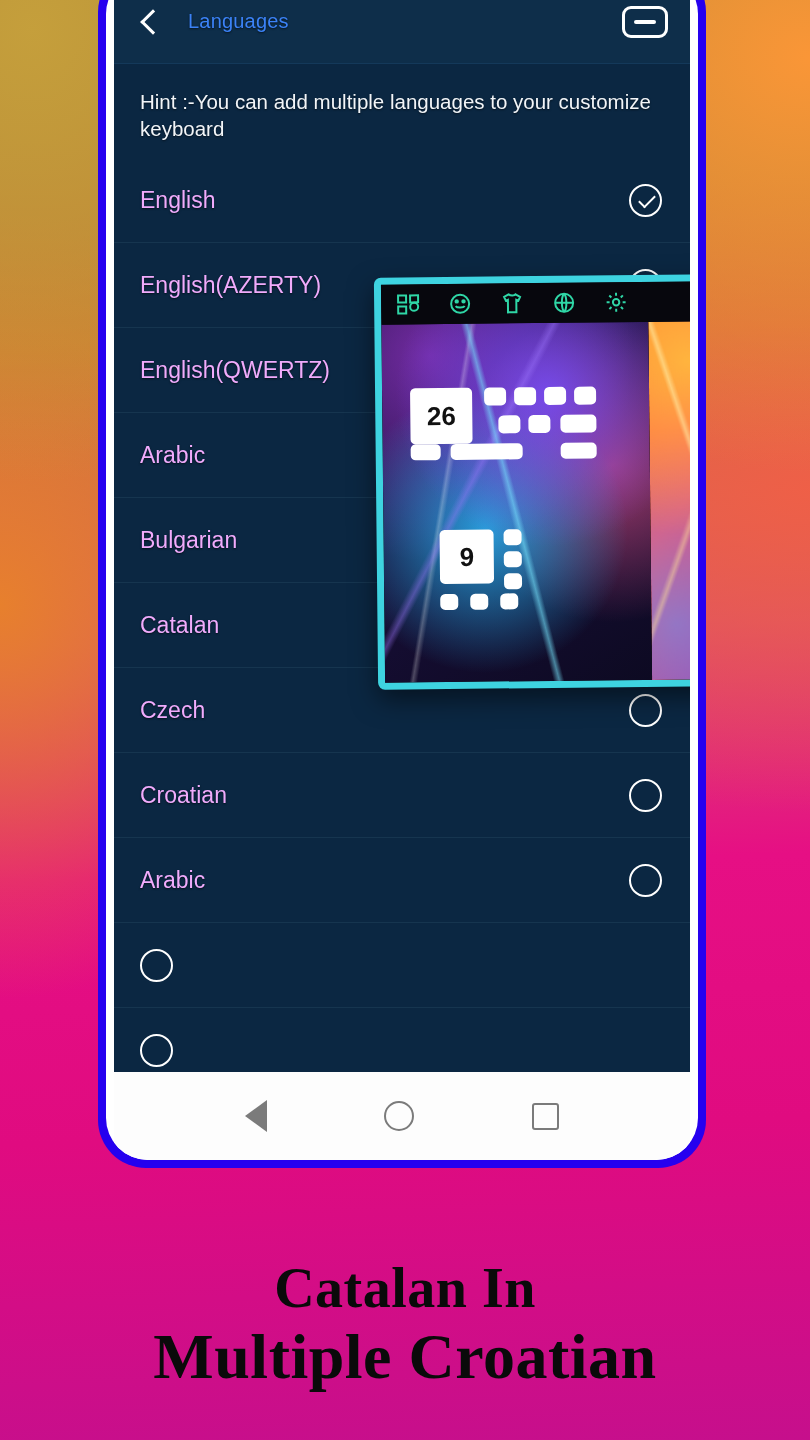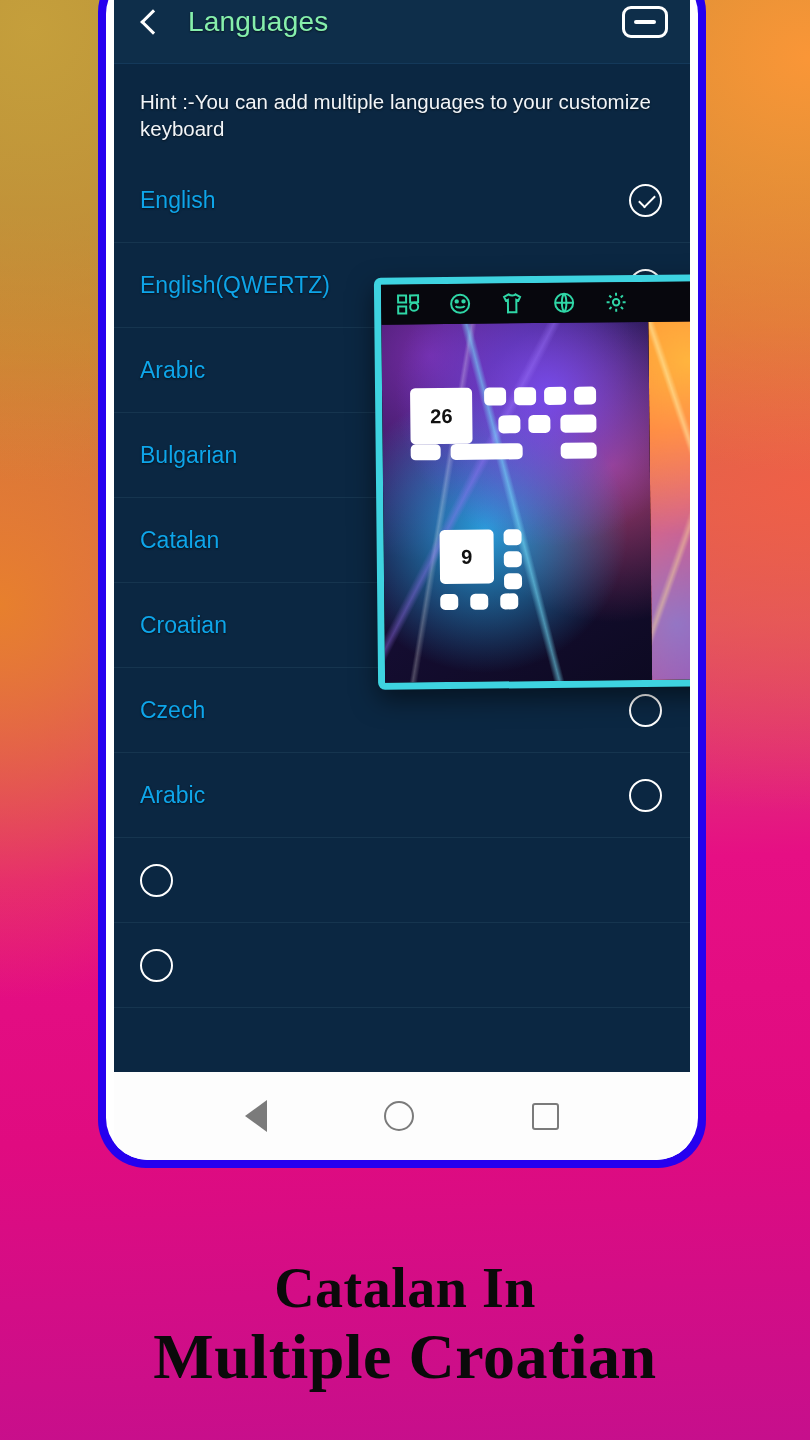--- a/index.html
+++ b/index.html
@@ -36,21 +36,21 @@
     display:flex; align-items:center; padding:0 22px;
     border-bottom:1px solid #14395a;
   }
   .back-chevron { width:26px; height:26px; position:relative; flex:0 0 auto; cursor:pointer; }
   .back-chevron::before {
     content:""; position:absolute; left:8px; top:4px; width:15px; height:15px;
     border-left:3px solid #ffffff; border-bottom:3px solid #ffffff;
     transform:rotate(45deg);
   }
   .app-title {
-    font-size:28px; color:#86efac; margin-left:26px; letter-spacing:.2px;
+    font-size:20px; color:#3b82f6; margin-left:26px; letter-spacing:.2px;
     text-shadow:0 1px 2px rgba(0,0,0,.6);
   }
   .header-action {
     margin-left:auto; width:46px; height:32px; border:3px solid #ffffff;
     border-radius:9px; display:flex; align-items:center; justify-content:center; cursor:pointer;
   }
   .header-action i { display:block; width:22px; height:4px; background:#ffffff; border-radius:2px; }
 
   
   .hint {
@@ -58,21 +58,21 @@
     text-shadow:0 1px 2px rgba(0,0,0,.55);
   }
 
   
   .lang-list { flex:1; overflow:hidden; }
   .lang-row {
     height:85px; display:flex; align-items:center; padding:0 28px 0 26px;
     border-bottom:1px solid #16354f; cursor:pointer;
   }
   .lang-name {
-    font-size:23px; color:#0ea5e9; text-shadow:0 1px 2px rgba(0,0,0,.6); flex:1;
+    font-size:23px; color:#f0abfc; text-shadow:0 1px 2px rgba(0,0,0,.6); flex:1;
   }
   .radio {
     width:33px; height:33px; border-radius:50%; border:2.5px solid #ffffff;
     flex:0 0 auto; position:relative;
   }
   .radio.checked::after {
     content:""; position:absolute; left:8px; top:9px; width:14px; height:7px;
     border-left:2.6px solid #ffffff; border-bottom:2.6px solid #ffffff;
     transform:rotate(-45deg);
   }
@@ -144,21 +144,21 @@
       radial-gradient(circle at 50% 46%, rgba(120,210,255,.45) 0%, rgba(120,210,255,0) 18%);
   }
 
   
   .layout-26, .layout-9 { position:absolute; z-index:2; }
   .layout-26 { left:28px; top:64px; }
   .layout-9  { left:56px; top:206px; }
   .kb-tile { background:#ffffff; border-radius:5px; position:absolute; }
   .kb-tile.big {
     display:flex; align-items:center; justify-content:center;
-    color:#111; font-size:20px; font-weight:700; font-family:"Liberation Sans", sans-serif;
+    color:#111; font-size:26px; font-weight:700; font-family:"Liberation Sans", sans-serif;
   }
 
   
   .kb-langs {
     position:absolute; inset:0; z-index:2;
     display:flex; flex-direction:column; align-items:center; justify-content:space-around;
     padding:14px 0 10px 0;
   }
 
   
@@ -186,41 +186,45 @@
       </div>
 
       <div class="hint">Hint :-You can add multiple languages to your customize keyboard</div>
 
       <div class="lang-list" id="lang-list">
           <div class="lang-row">
             <div class="lang-name">English</div>
             <div class="radio checked"></div>
           </div>
           <div class="lang-row">
+            <div class="lang-name">English(AZERTY)</div>
+            <div class="radio checked"></div>
+          </div>
+          <div class="lang-row">
             <div class="lang-name">English(QWERTZ)</div>
             <div class="radio checked"></div>
           </div>
           <div class="lang-row">
             <div class="lang-name">Arabic</div>
             <div class="radio"></div>
           </div>
           <div class="lang-row">
             <div class="lang-name">Bulgarian</div>
             <div class="radio"></div>
           </div>
           <div class="lang-row">
             <div class="lang-name">Catalan</div>
             <div class="radio"></div>
           </div>
           <div class="lang-row">
+            <div class="lang-name">Czech</div>
+            <div class="radio"></div>
+          </div>
+          <div class="lang-row">
             <div class="lang-name">Croatian</div>
-            <div class="radio"></div>
-          </div>
-          <div class="lang-row">
-            <div class="lang-name">Czech</div>
             <div class="radio"></div>
           </div>
           <div class="lang-row">
             <div class="lang-name">Arabic</div>
             <div class="radio"></div>
           </div>
           <div class="lang-row">
             <div class="radio"></div>
           </div>
           <div class="lang-row">

